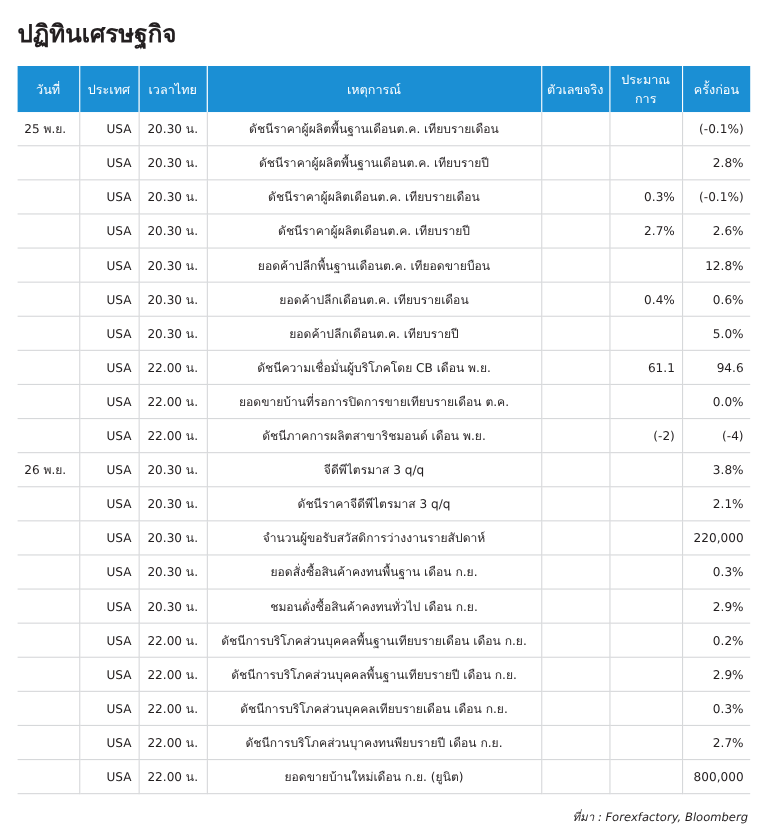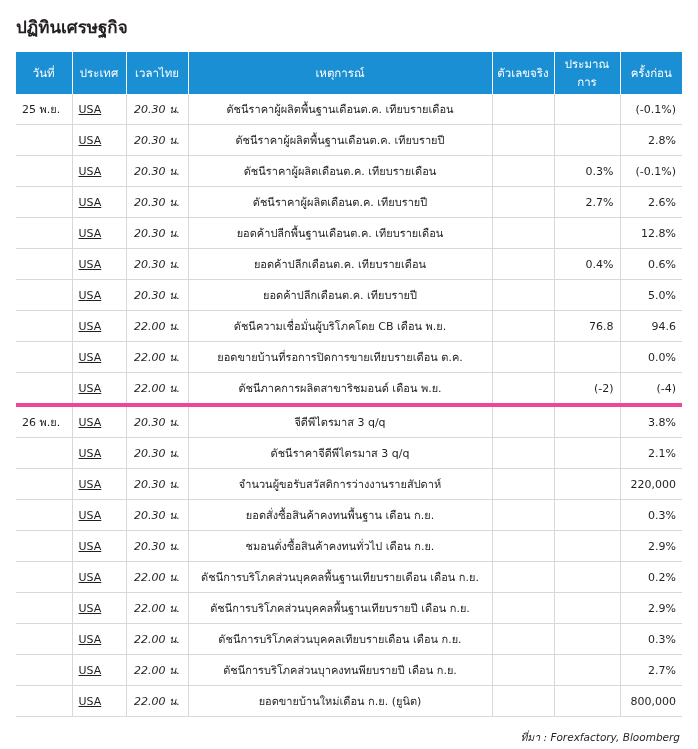--- a/index.html
+++ b/index.html
@@ -15,21 +15,21 @@
     overflow: hidden;
   }
   .page {
     position: relative;
     width: 698px;
     height: 749px;
     box-sizing: border-box;
     padding: 0 16px;
   }
   .page-title {
-    font-size: 17px;
+    font-size: 22px;
     font-weight: bold;
     color: #231f20;
     padding-top: 13px;
     padding-bottom: 12px;
     letter-spacing: 0px;
   }
   table.calendar {
     border-collapse: collapse;
     width: 666px;
     table-layout: fixed;
@@ -57,37 +57,35 @@
     padding: 0 6px;
     color: #231f20;
     font-size: 11px;
     background: #ffffff;
   }
   table.calendar tbody td:last-child {
     border-right: none;
     text-align: right;
   }
   table.calendar tbody tr.group-start td {
-    border-top: 4px solid #ec4899;
+    border-top: 1px solid #ec4899;
   }
   table.calendar tbody tr:first-child td {
     border-top: none;
   }
   .c-date {
     text-align: left;
     white-space: nowrap;
   }
   .c-country {
-    text-align: left;
-    text-decoration: underline;
+    text-align: right;
   }
   .c-time {
     text-align: center;
     white-space: nowrap;
-    font-style: italic;
   }
   .c-event {
     text-align: center;
     padding-left: 10px;
   }
   .c-actual, .c-forecast, .c-prev {
     text-align: right;
     padding-right: 10px;
     white-space: nowrap;
   }
@@ -162,21 +160,21 @@
           <td class="c-time">20.30 น.</td>
           <td class="c-event">ดัชนีราคาผู้ผลิตเดือนต.ค. เทียบรายปี</td>
           <td class="c-actual"></td>
           <td class="c-forecast">2.7%</td>
           <td class="c-prev">2.6%</td>
         </tr>
         <tr>
           <td class="c-date"></td>
           <td class="c-country">USA</td>
           <td class="c-time">20.30 น.</td>
-          <td class="c-event">ยอดค้าปลีกพื้นฐานเดือนต.ค. เทียบรายเดือน</td>
+          <td class="c-event">ยอดค้าปลีกพื้นฐานเดือนต.ค. เทียอดขายบือน</td>
           <td class="c-actual"></td>
           <td class="c-forecast"></td>
           <td class="c-prev">12.8%</td>
         </tr>
         <tr>
           <td class="c-date"></td>
           <td class="c-country">USA</td>
           <td class="c-time">20.30 น.</td>
           <td class="c-event">ยอดค้าปลีกเดือนต.ค. เทียบรายเดือน</td>
           <td class="c-actual"></td>
@@ -191,21 +189,21 @@
           <td class="c-actual"></td>
           <td class="c-forecast"></td>
           <td class="c-prev">5.0%</td>
         </tr>
         <tr>
           <td class="c-date"></td>
           <td class="c-country">USA</td>
           <td class="c-time">22.00 น.</td>
           <td class="c-event">ดัชนีความเชื่อมั่นผู้บริโภคโดย CB เดือน พ.ย.</td>
           <td class="c-actual"></td>
-          <td class="c-forecast">76.8</td>
+          <td class="c-forecast">61.1</td>
           <td class="c-prev">94.6</td>
         </tr>
         <tr>
           <td class="c-date"></td>
           <td class="c-country">USA</td>
           <td class="c-time">22.00 น.</td>
           <td class="c-event">ยอดขายบ้านที่รอการปิดการขายเทียบรายเดือน ต.ค.</td>
           <td class="c-actual"></td>
           <td class="c-forecast"></td>
           <td class="c-prev">0.0%</td>

